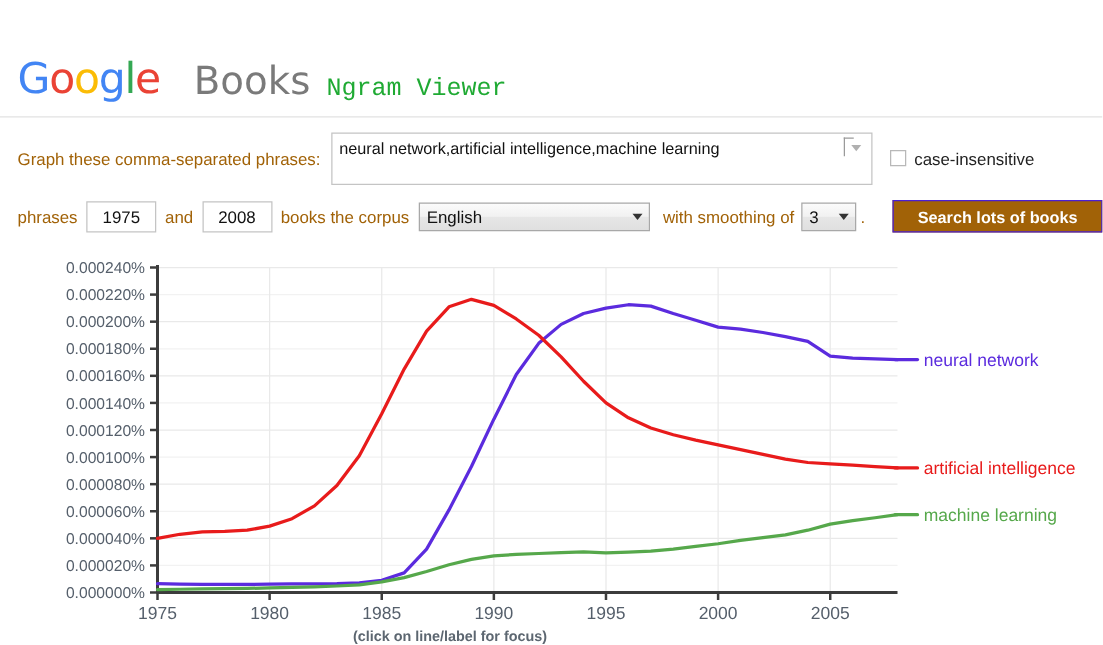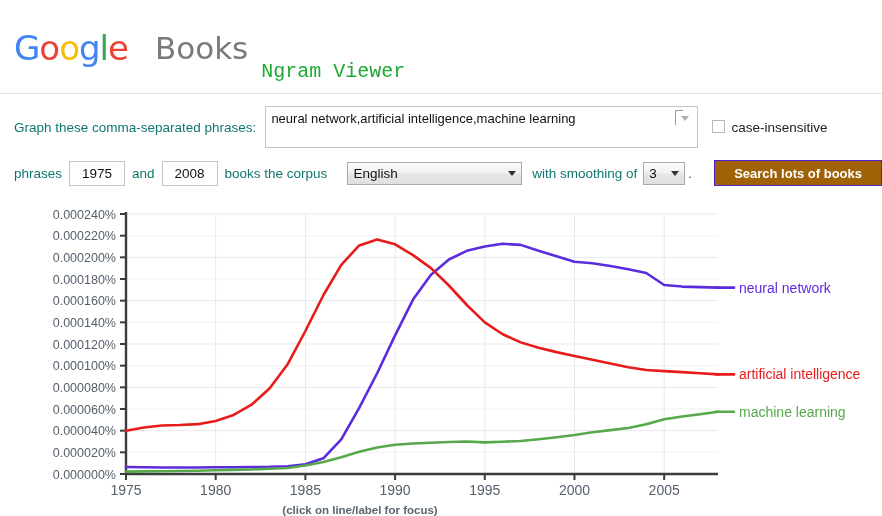--- a/index.html
+++ b/index.html
@@ -14,21 +14,21 @@
     font-size: 13px;
     color: #222222;
     overflow: hidden;
     position: relative;
   }
 
   
   #header {
     padding: 12px 0 10px 14px;
     display: flex;
-    align-items: center;
+    align-items: flex-end;
   }
   #logo-google {
     font-size: 34px;
     letter-spacing: -1px;
     font-family: "DejaVu Sans", sans-serif;
   }
   #logo-google span { display: inline; }
   #logo-books {
     font-size: 31px;
     color: #7a7a7a;
@@ -49,21 +49,21 @@
   }
 
   
   #query-row {
     display: flex;
     align-items: center;
     padding: 12px 0 0 14px;
   }
   .ctl-label {
     font-size: 13.5px;
-    color: #0f766e;
+    color: #a16207;
     white-space: nowrap;
   }
   #phrases-wrap {
     position: relative;
     margin-left: 9px;
   }
   #phrases-input {
     width: 400px;
     height: 22px;
     line-height: 22px;
@@ -148,21 +148,21 @@
     justify-content: space-between;
     height: 21px;
     border: 1px solid #a8a8a8;
     background: linear-gradient(to bottom, #fbfbfb 0%, #f1f1f1 48%, #e6e6e6 52%, #e0e0e0 100%);
     font-size: 13.5px;
     color: #111;
     padding: 0 3px 0 5px;
     cursor: pointer;
     box-sizing: content-box;
   }
-  #corpus-select { width: 175px; margin-left: 20px; }
+  #corpus-select { width: 175px; margin-left: 8px; }
   #smoothing-select { width: 34px; margin: 0 3px 0 6px; }
   .select-caret {
     width: 0; height: 0;
     border-left: 4px solid transparent;
     border-right: 4px solid transparent;
     border-top: 5px solid #333;
     margin-left: 6px;
     margin-right: 2px;
   }
   #search-button {

